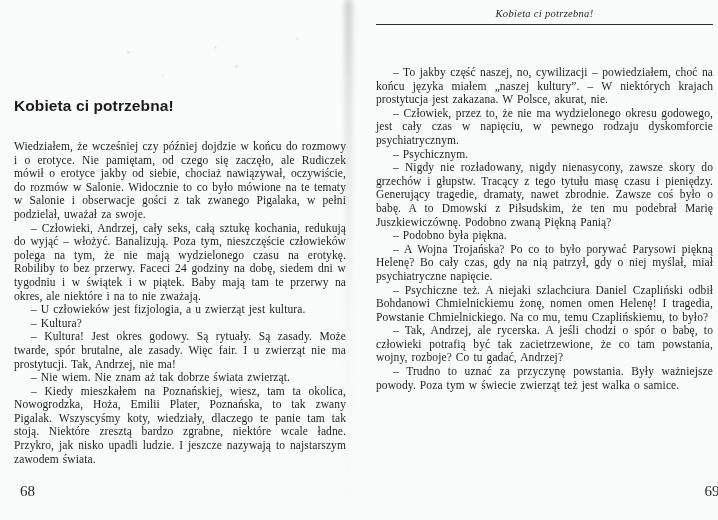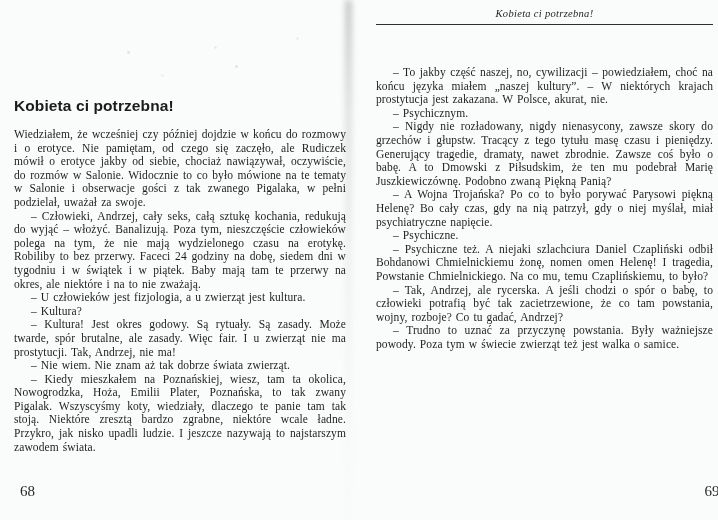--- a/index.html
+++ b/index.html
@@ -33,21 +33,21 @@
     letter-spacing:0.1px;
   }
   .body-text{
     position:absolute;
     font-size:11.5px;line-height:13.6px;
     text-align:justify;
     letter-spacing:0.1px;
     word-spacing:1px;
     color:#1e1e1e;
   }
-  .left-body{left:14px;top:128px;width:332px;}
+  .left-body{left:14px;top:140px;width:332px;}
   .right-body{left:376px;top:36px;width:337px;margin-top:30px;}
   .body-text p{margin:0;text-indent:17px;}
   .body-text p.no-indent{text-indent:0;}
   .running-header{
     position:absolute;left:376px;top:7px;width:337px;
     text-align:center;
     font-style:italic;
     font-size:10.5px;line-height:13px;
     letter-spacing:0.3px;
     color:#242424;
@@ -96,24 +96,25 @@
     <p>– Kiedy mieszkałem na Poznańskiej, wiesz, tam ta okolica, Nowogrodzka, Hoża, Emilii Plater, Poznańska, to tak zwany Pigalak. Wszyscyśmy koty, wiedziały, dlaczego te panie tam tak stoją. Niektóre zresztą bardzo zgrabne, niektóre wcale ładne. Przykro, jak nisko upadli ludzie. I jeszcze nazywają to najstarszym zawodem świata.</p>
   </div>
 
   <div class="page-number pn-left">68</div>
 
   <div class="running-header">Kobieta ci potrzebna!</div>
   <div class="header-rule"></div>
 
   <div class="body-text right-body">
     <p>– To jakby część naszej, no, cywilizacji – powiedziałem, choć na końcu języka miałem „naszej kultury”. – W niektórych krajach prostytucja jest zakazana. W Polsce, akurat, nie.</p>
+    <p>– Człowiek, przez to, że nie ma wydzielonego okresu godowego, jest cały czas w napięciu, w pewnego rodzaju dyskomforcie psychiatrycznym.</p>
     <p>– Psychicznym.</p>
     <p>– Nigdy nie rozładowany, nigdy nienasycony, zawsze skory do grzechów i głupstw. Tracący z tego tytułu masę czasu i pieniędzy. Generujący tragedie, dramaty, nawet zbrodnie. Zawsze coś było o babę. A to Dmowski z Piłsudskim, że ten mu podebrał Marię Juszkiewiczównę. Podobno zwaną Piękną Panią?</p>
+    <p>– Podobno była piękna.</p>
     <p>– A Wojna Trojańska? Po co to było porywać Parysowi piękną Helenę? Bo cały czas, gdy na nią patrzył, gdy o niej myślał, miał psychiatryczne napięcie.</p>
-    <p>– Psychiczne.</p>
     <p>– Psychiczne też. A niejaki szlachciura Daniel Czapliński odbił Bohdanowi Chmielnickiemu żonę, nomen omen Helenę! I tragedia, Powstanie Chmielnickiego. Na co mu, temu Czaplińskiemu, to było?</p>
     <p>– Tak, Andrzej, ale rycerska. A jeśli chodzi o spór o babę, to człowieki potrafią być tak zacietrzewione, że co tam powstania, wojny, rozboje? Co tu gadać, Andrzej?</p>
     <p>– Trudno to uznać za przyczynę powstania. Były ważniejsze powody. Poza tym w świecie zwierząt też jest walka o samice.</p>
   </div>
 
   <div class="page-number pn-right">69</div>
 
 </div>
 
 </body></html>

